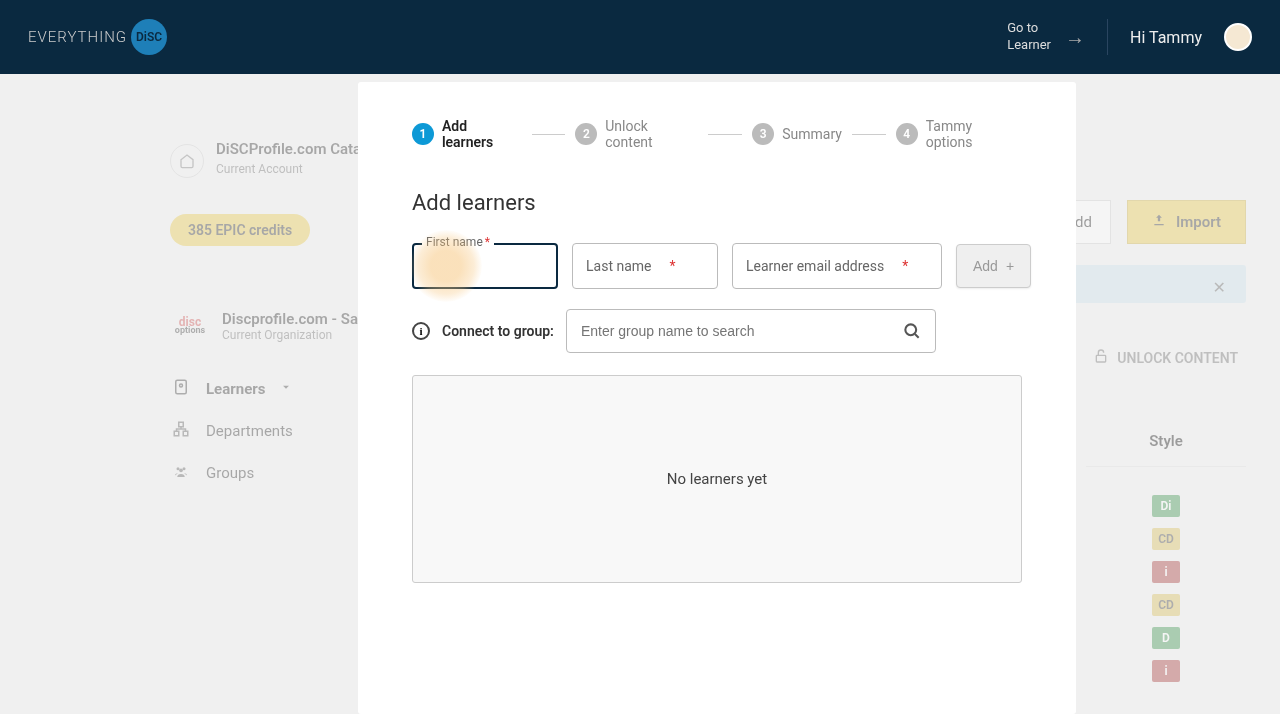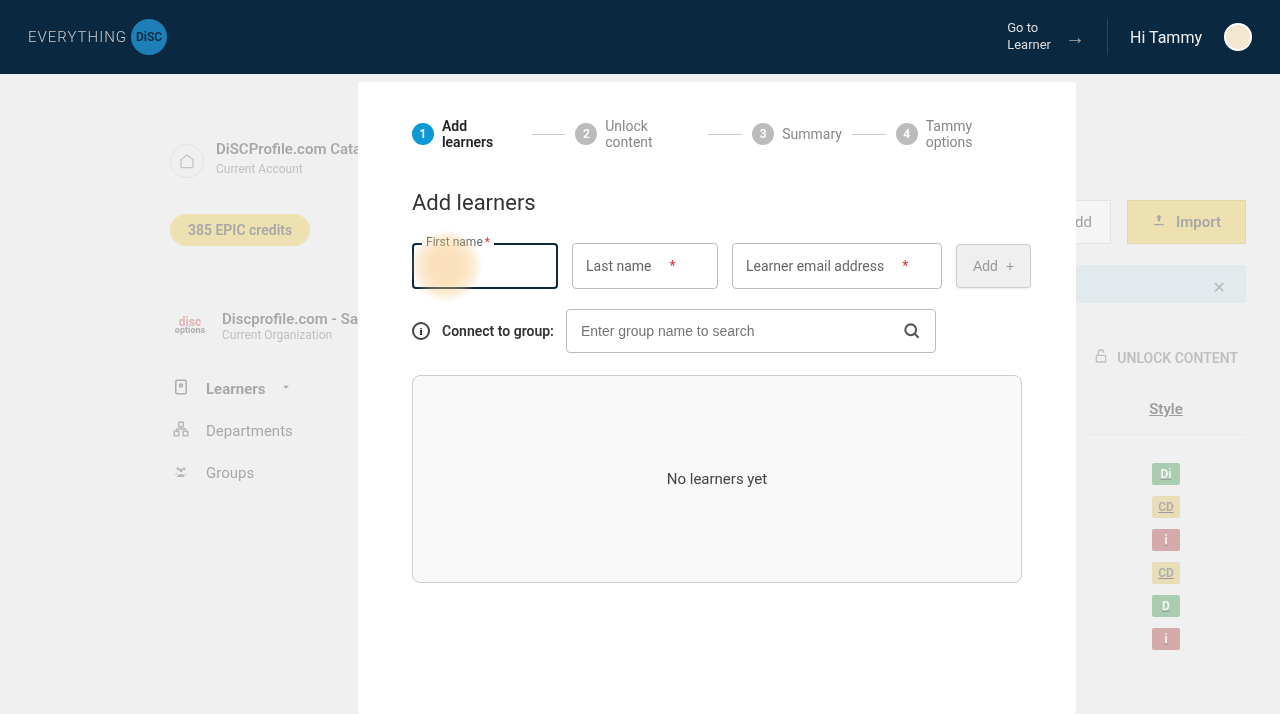--- a/index.html
+++ b/index.html
@@ -34,21 +34,21 @@
 .nav-item { display: flex; align-items: center; gap: 14px; padding: 10px 0; font-size: 15px; color: #222; }
 .nav-item.active { font-weight: 700; }
 .nav-icon { width: 22px; text-align: center; color: #555; }
 
 .main-bg { position: absolute; right: 34px; top: 200px; z-index: 1; }
 .import-btn { background: #e7c63e; border: 1px solid #c9a830; padding: 12px 24px; font-weight: 600; font-size: 15px; color: #222; display: inline-flex; align-items: center; gap: 10px; }
 .add-btn-bg { background: #fff; border: 1px solid #ccc; padding: 12px 18px; margin-right: 12px; display: inline-block; font-size: 15px; }
 .alert-close { position: absolute; right: 54px; top: 278px; color: #555; font-size: 16px; z-index: 2; }
 .alert-bar { position: absolute; right: 34px; top: 265px; width: 180px; height: 38px; background: #c8e0eb; border-radius: 3px; z-index: 1; }
 .unlock { position: absolute; right: 42px; top: 348px; color: #666; font-weight: 600; font-size: 14px; display: flex; align-items: center; gap: 8px; z-index: 2; }
-.table-head { position: absolute; right: 34px; top: 400px; width: 160px; z-index: 2; text-decoration: underline; }
+.table-head { position: absolute; right: 34px; top: 432px; width: 160px; z-index: 2; }
 .style-col { font-weight: 600; font-size: 15px; text-align: center; padding-bottom: 16px; border-bottom: 1px solid #ddd; }
 .style-badges { display: flex; flex-direction: column; align-items: center; gap: 11px; margin-top: 28px; }
 .badge { width: 28px; height: 22px; color: #fff; font-size: 12px; font-weight: 600; display: flex; align-items: center; justify-content: center; border-radius: 2px; }
 .b-di { background: #2a8a3c; }
 .b-cd { background: #d6b94a; color: #333; }
 .b-i { background: #a12828; }
 .b-d { background: #2a8a3c; }
 
 
 .modal { position: absolute; top: 82px; left: 358px; width: 718px; background: #fff; border-radius: 3px; z-index: 10; padding: 36px 54px 40px; min-height: 632px; }
@@ -76,21 +76,21 @@
 
 .ring { position: absolute; width: 72px; height: 72px; border-radius: 50%; background: radial-gradient(circle, rgba(246,195,120,0.5) 30%, rgba(246,195,120,0.3) 55%, transparent 72%); top: 230px; left: 410px; z-index: 11; pointer-events: none; }
 
 .group-row { display: flex; align-items: center; gap: 12px; margin-bottom: 22px; }
 .info-icon { border: 2px solid #444; border-radius: 50%; width: 18px; height: 18px; display: flex; align-items: center; justify-content: center; font-size: 11px; font-weight: 700; font-family: serif; }
 .group-label { font-size: 14px; font-weight: 600; color: #333; }
 .group-input { position: relative; }
 .group-input input { border: 1px solid #bbb; border-radius: 4px; padding: 13px 44px 13px 14px; width: 370px; font-size: 14px; }
 .search-icon { position: absolute; right: 14px; top: 12px; color: #555; }
 
-.empty-box { border: 1px solid #ccc; border-radius: 8px; background: #f8f8f8; height: 208px; display: flex; align-items: center; justify-content: center; color: #444; font-size: 15px; }
+.empty-box { border: 1px solid #ccc; border-radius: 3px; background: #f8f8f8; height: 208px; display: flex; align-items: center; justify-content: center; color: #444; font-size: 15px; }
 </style>
 </head>
 <body>
 
 <div class="header">
   <div class="logo">
     <span class="logo-text">EVERYTHING</span>
     <span class="logo-circle">DiSC</span>
   </div>
   <div class="header-right">

